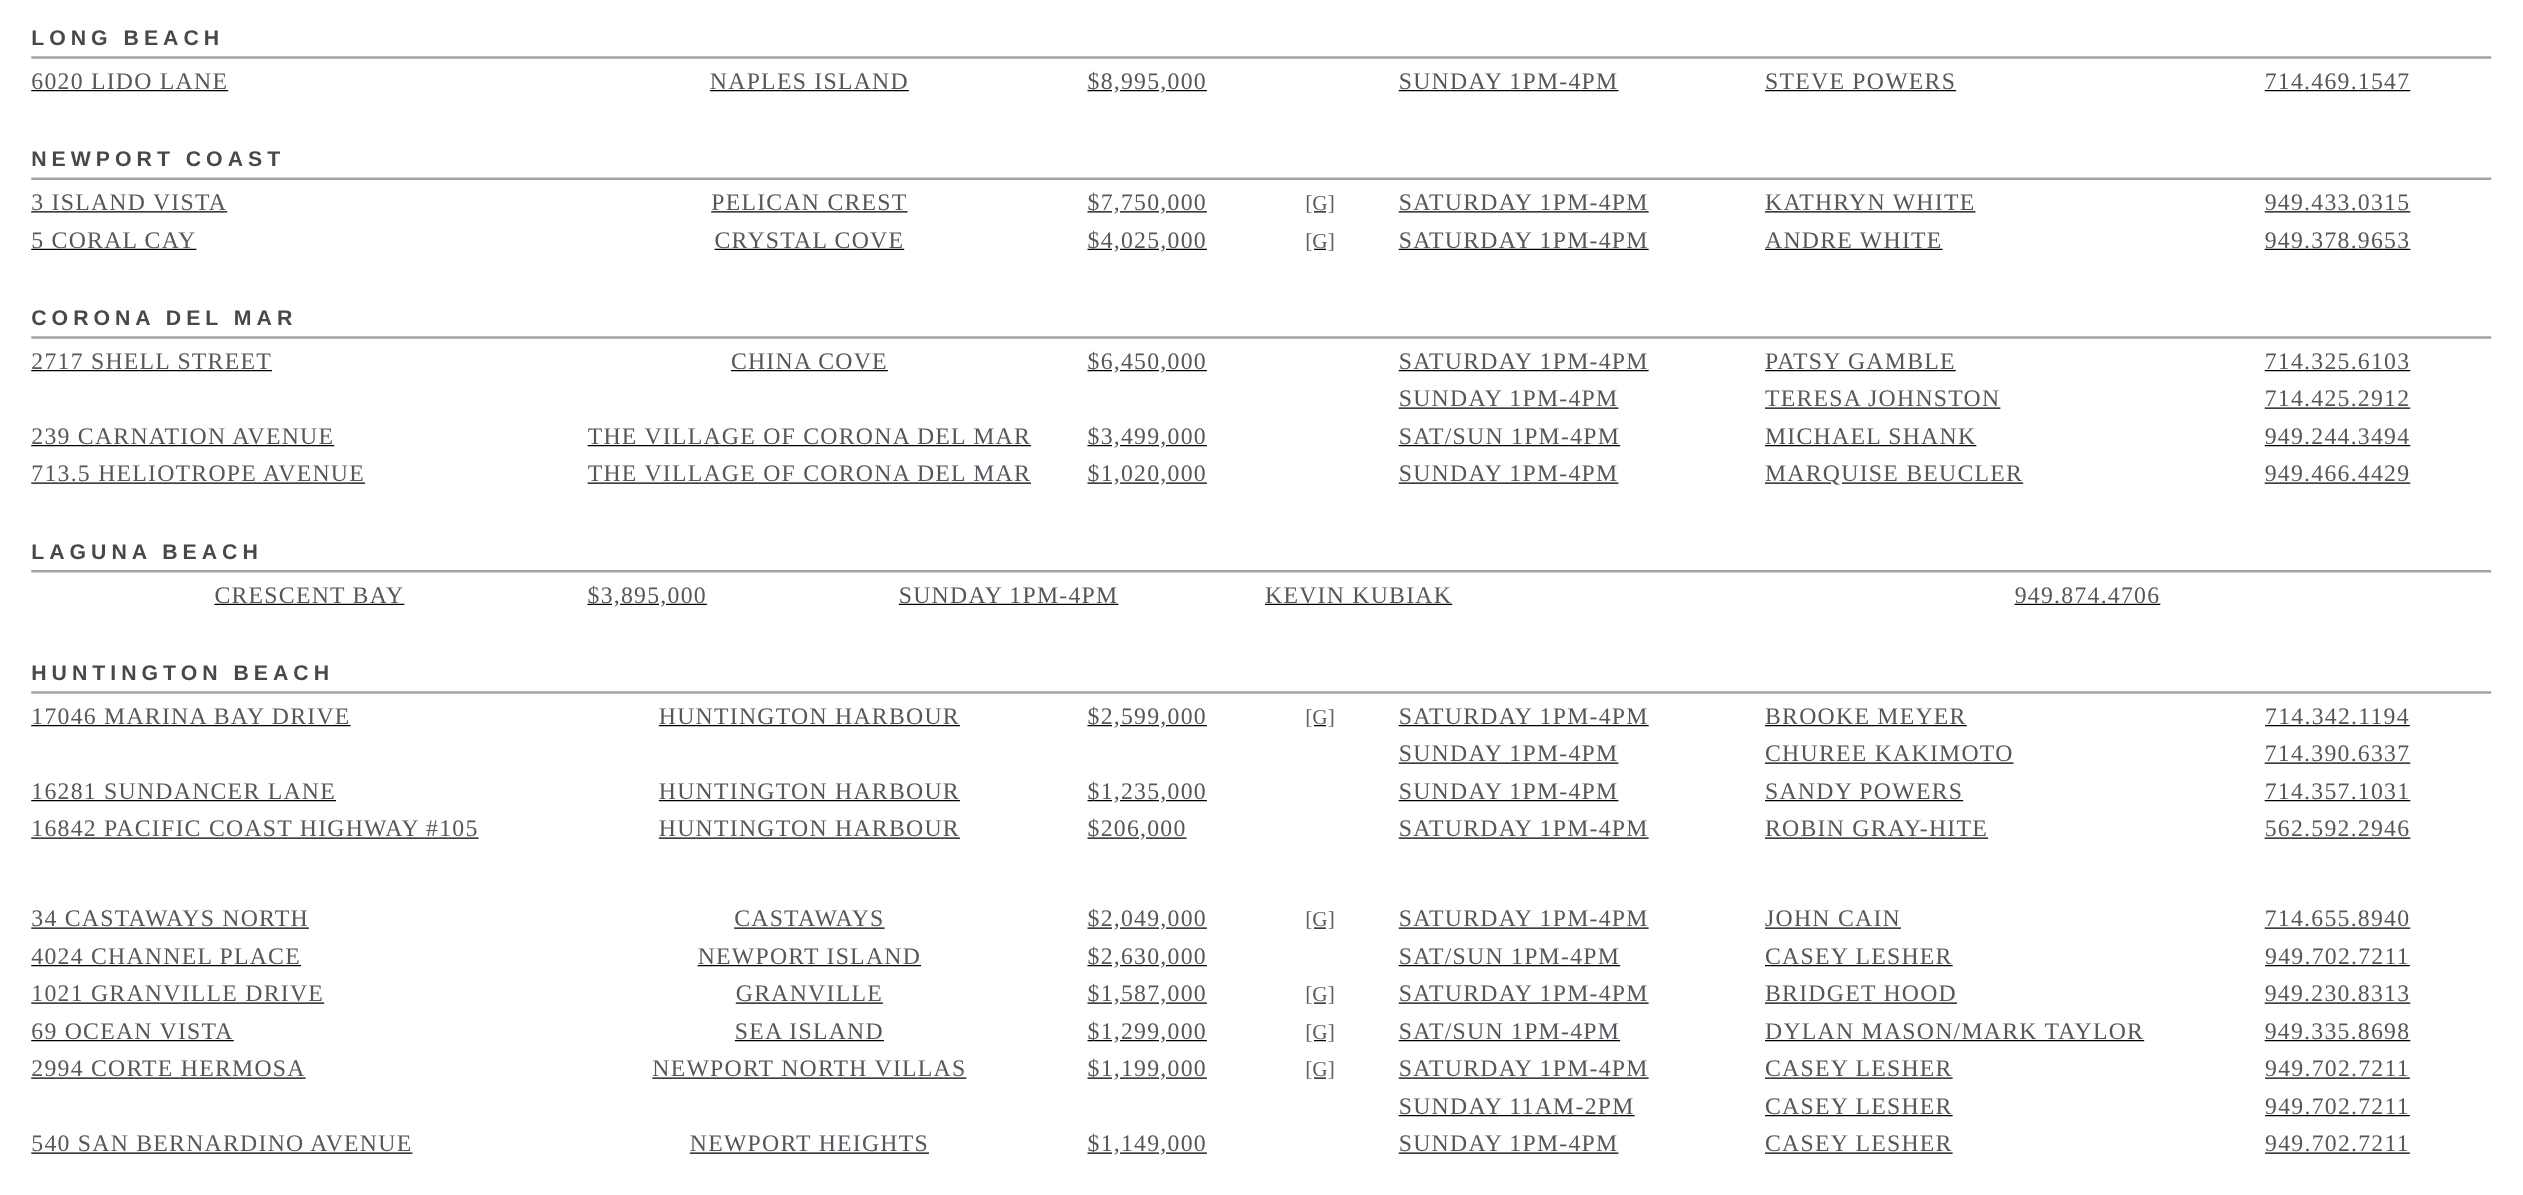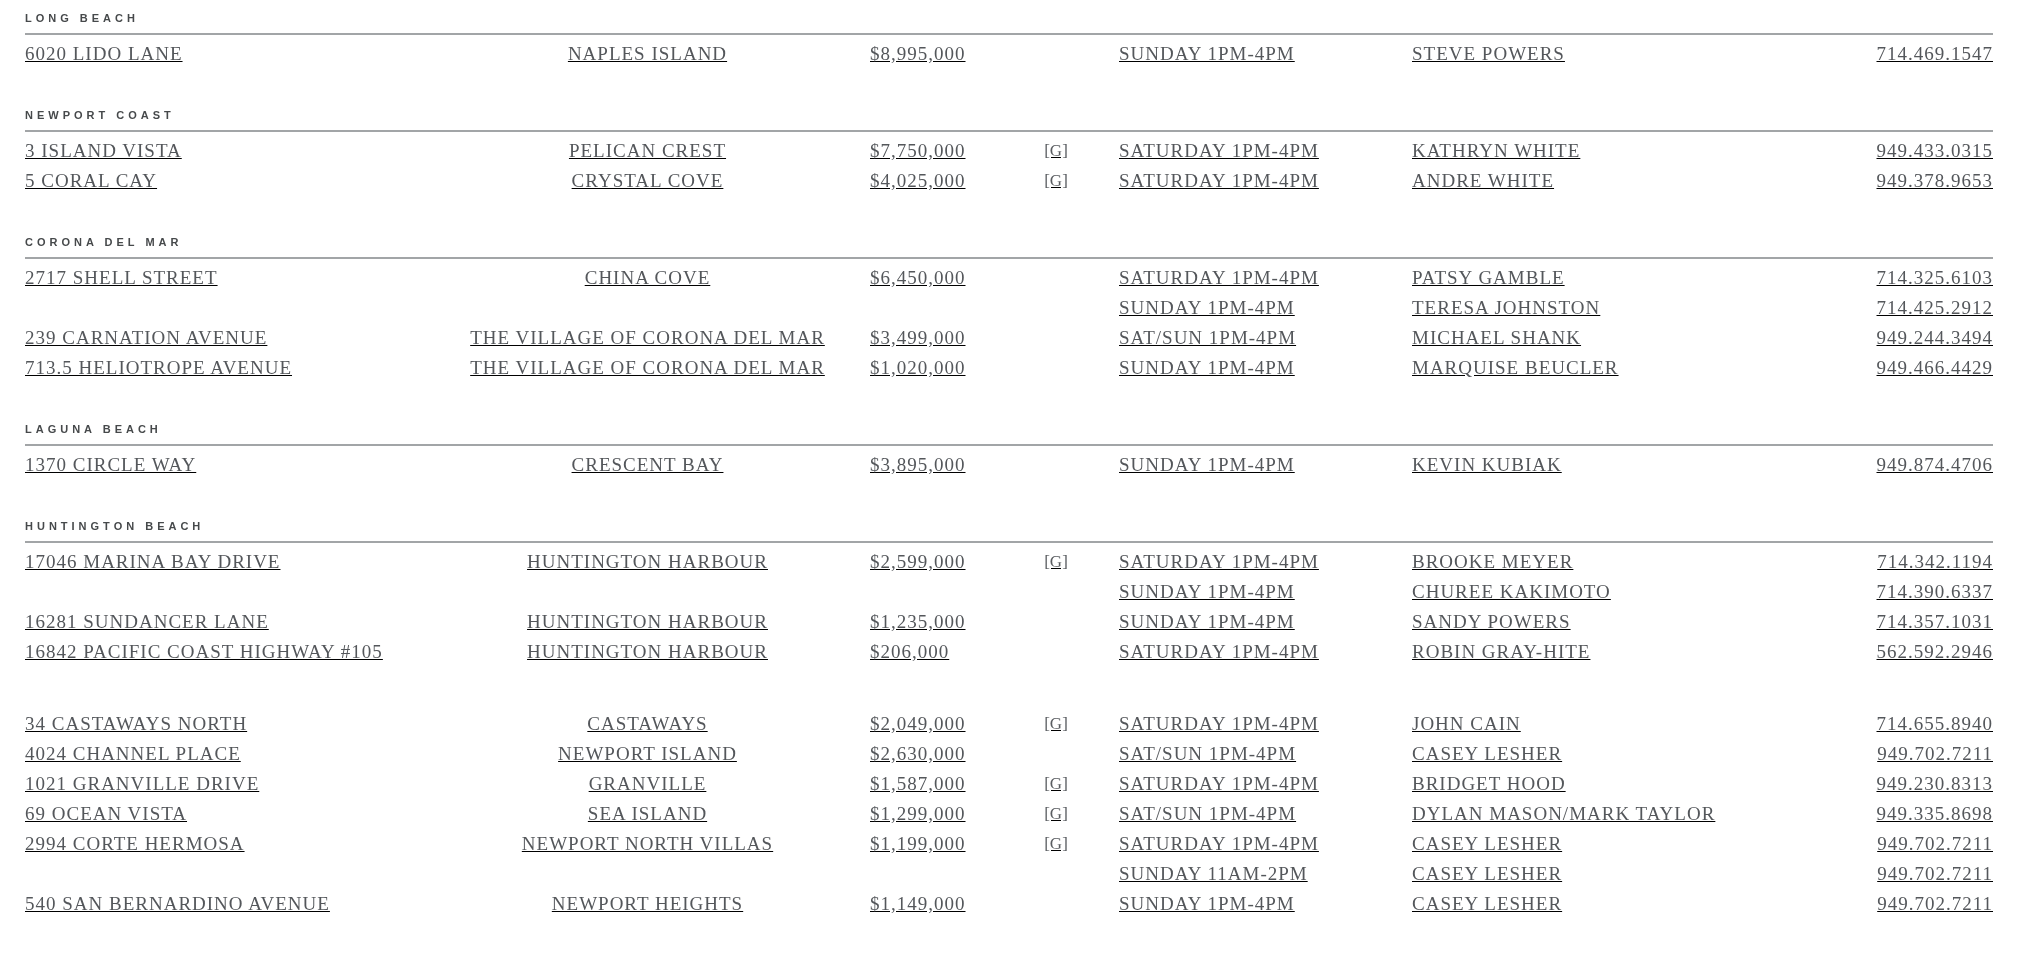--- a/index.html
+++ b/index.html
@@ -16,44 +16,45 @@
   .page {
     box-sizing: border-box;
     width: 2018px;
     padding: 10px 25px 0 25px;
   }
   .section { }
   .section + .section { margin-top: 38px; }
   .section-title {
     font-family: "Liberation Sans", "DejaVu Sans", sans-serif;
     font-weight: 700;
-    font-size: 11px;
+    font-size: 17px;
     line-height: 17px;
     letter-spacing: 4px;
     color: #46494b;
     padding-bottom: 6px;
     border-bottom: 2px solid #a2a5a7;
+    margin-top: 12px;
   }
   .rows { padding-top: 4px; text-decoration: underline; }
   .listing-row {
     display: flex;
     align-items: center;
     height: 30px;
     font-size: 19px;
     letter-spacing: 1px;
     color: #54575b;
     white-space: nowrap;
   }
   .c-address      { width: 400px; }
   .c-neighborhood { width: 445px; text-align: center; }
   .c-price        { width: 125px; text-align: left; }
   .c-g            { width: 122px; text-align: center; font-size: 17px; letter-spacing: 0; color: #5a5d61; }
   .c-time         { width: 290px; padding-left: 2px; box-sizing: border-box; }
   .c-agent        { width: 340px; padding-left: 5px; box-sizing: border-box; }
-  .c-phone        { flex: 1; text-align: right; }
+  .c-phone        { flex: 1; text-align: center; }
 </style>
 </head>
 <body>
 
 <div class="page" id="directory">
   <div class="section">
     <div class="section-title">LONG BEACH</div>
     <div class="rows">
   <div class="listing-row">
     <div class="c-address">6020 LIDO LANE</div>
@@ -134,21 +135,20 @@
     <div class="c-agent">MARQUISE BEUCLER</div>
     <div class="c-phone">949.466.4429</div>
   </div>
 </div>
   </div>
 
   <div class="section">
     <div class="section-title">LAGUNA BEACH</div>
     <div class="rows">
   <div class="listing-row">
-    <div class="c-address">1370 CIRCLE WAY</div>
     <div class="c-neighborhood">CRESCENT BAY</div>
     <div class="c-price">$3,895,000</div>
     <div class="c-g"></div>
     <div class="c-time">SUNDAY 1PM-4PM</div>
     <div class="c-agent">KEVIN KUBIAK</div>
     <div class="c-phone">949.874.4706</div>
   </div>
 </div>
   </div>
 

